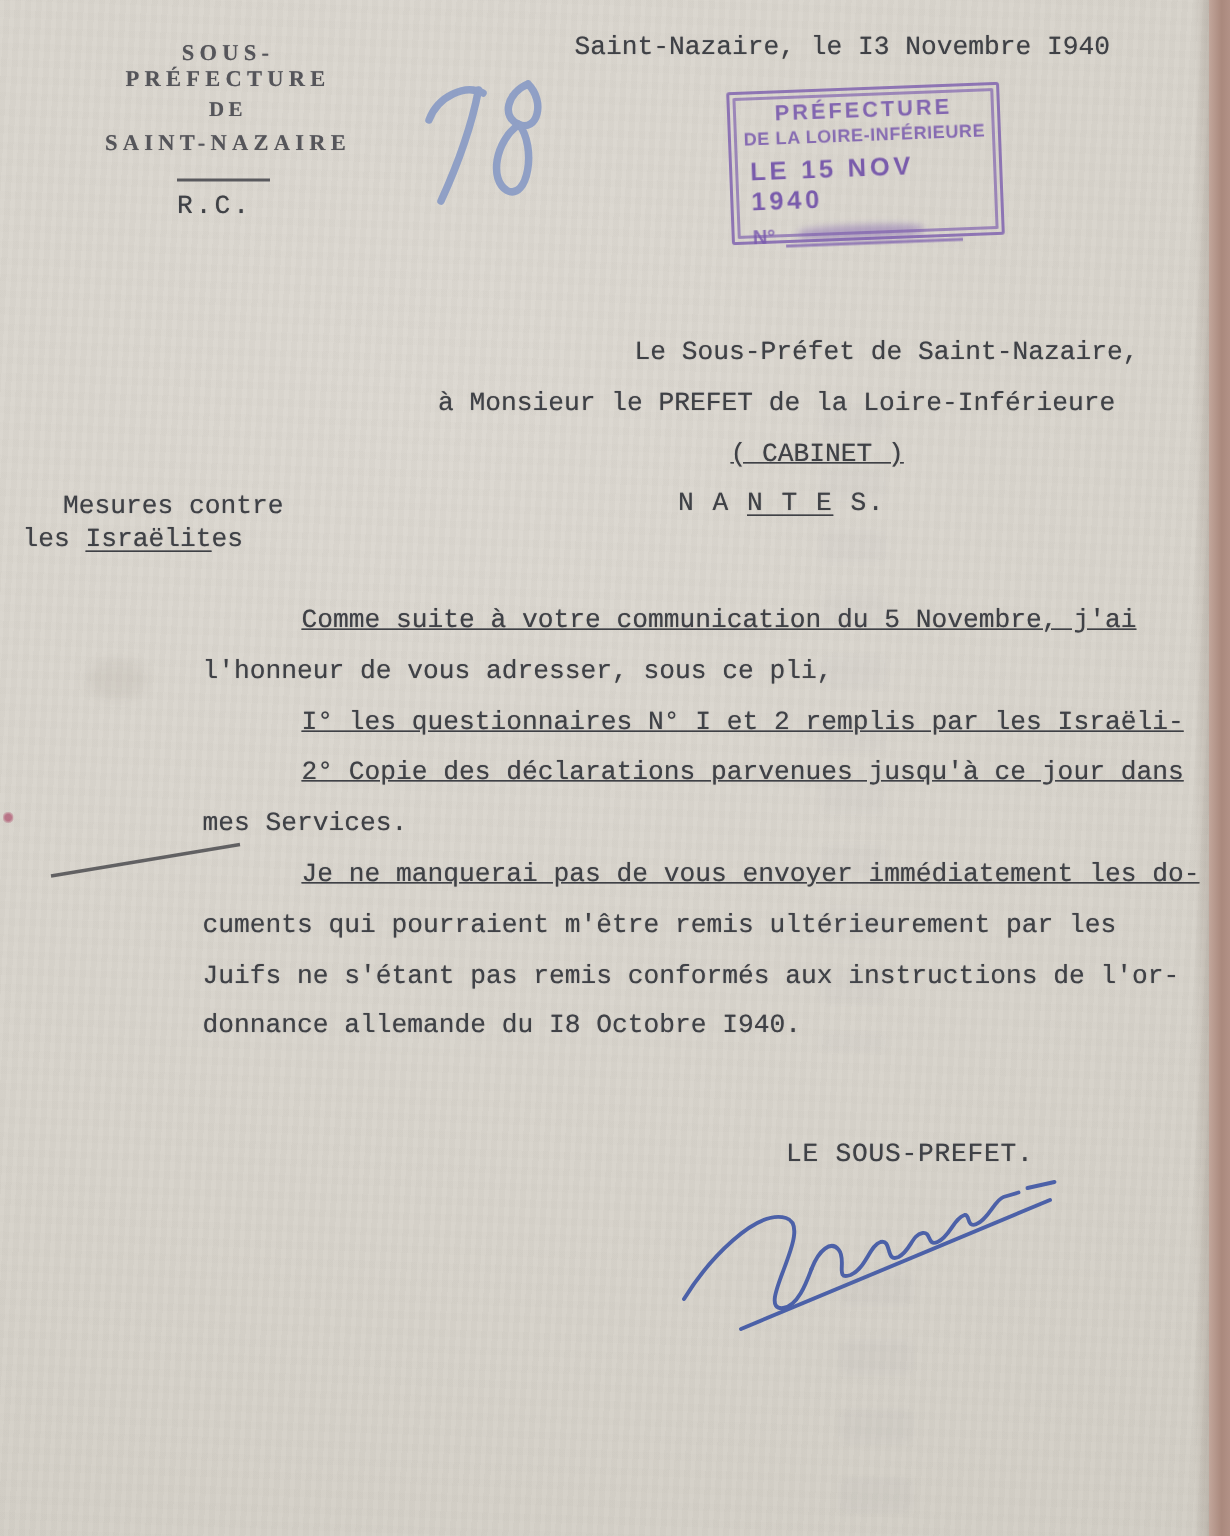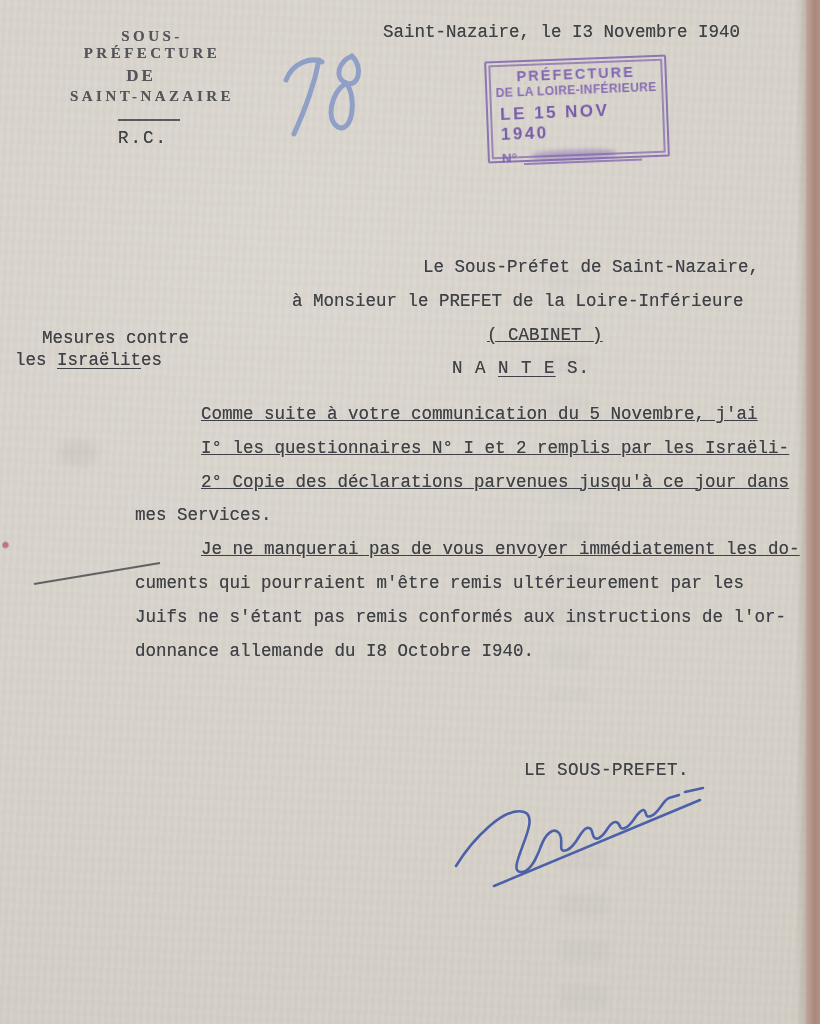--- a/index.html
+++ b/index.html
@@ -24,21 +24,21 @@
   .backing-strip { position:absolute; top:0; right:0; width:14px; height:100%;
     background:linear-gradient(90deg, #c2a69b, #aa897d 60%, #b29186); }
 
   .tw { font-family:"Liberation Mono", monospace; font-size:17.5px; color:#3f4146;
         white-space:pre; text-shadow:0 0 0.6px rgba(63,65,70,0.65); }
 
   
   .lh { position:absolute; font-family:"Liberation Serif", serif; color:#55555a;
         font-weight:600; text-shadow:0 0 0.5px rgba(80,80,85,0.5); }
   .lh1 { left:57px; top:28px; width:190px; text-align:center; font-size:15px; letter-spacing:3.5px; }
-  .lh2 { left:46px; top:66px; width:190px; text-align:center; font-size:17px; letter-spacing:3px; }
+  .lh2 { left:57px; top:66px; width:190px; text-align:center; font-size:14px; letter-spacing:3px; }
   .lh3 { left:57px; top:88px; width:190px; text-align:center; font-size:15px; letter-spacing:3.5px; }
   .lh-rule { position:absolute; left:118px; top:119px; width:62px; height:2px; background:#5a5a5e; }
   .lh-rc { position:absolute; left:118px; top:128px; letter-spacing:2px; }
 
   .dateline { position:absolute; left:383px; top:22px; }
 
   
   .handnum { position:absolute; left:272px; top:46px; }
 
   
@@ -53,21 +53,21 @@
   .stamp .s3 { font-size:17px; letter-spacing:2.5px; margin-top:5px; text-align:left; padding-left:4px;
     color:rgba(116,84,170,0.95); }
   .stamp .s4row { position:relative; margin-top:6px; text-align:left; padding-left:4px;
     font-size:13.5px; color:rgba(123,92,174,0.85); }
   .stamp .s4smudge { position:absolute; left:34px; top:2px; width:84px; height:9px;
     background:rgba(123,92,174,0.45); border-radius:40%; filter:blur(2.5px); }
   .stamp .s4line { position:absolute; left:26px; top:13px; width:118px; height:2px;
     background:rgba(123,92,174,0.7); }
 
   
-  .rcp { position:absolute;margin-top:32px; }
+  .rcp { position:absolute; }
   .r1 { left:423px; top:225px; }
   .r2 { left:292px; top:259px; }
   .r3 { left:487px; top:293px;text-decoration:underline; }
   .r4 { left:452px; top:326px; letter-spacing:1px; }
   .u-part { text-decoration:underline; text-underline-offset:3px; }
 
   
   .subj1 { position:absolute; left:42px; top:328px; }
   .subj2 { position:absolute; left:15px; top:350px; }
 
@@ -136,20 +136,21 @@
   <div class="tw rcp r1">Le Sous-Préfet de Saint-Nazaire,</div>
   <div class="tw rcp r2">à Monsieur le PREFET de la Loire-Inférieure</div>
   <div class="tw rcp r3">( CABINET )</div>
   <div class="tw rcp r4"><span>N A </span><span class="u-part">N T E</span><span> S.</span></div>
 
   <div class="tw subj1">Mesures contre</div>
   <div class="tw subj2"><span>les </span><span class="u-part">Israëlit</span><span>es</span></div>
 
   <div class="body-block">
     <div class="tw bl ind"><span>Comme suite à votre communication du 5 Novembre, j'ai</span></div>
+    <div class="tw bl"><span>l'honneur de vous adresser, sous ce pli,</span></div>
     <div class="tw bl ind"><span>I° les questionnaires N° I et 2 remplis par les Israëli-</span></div>
     <div class="tw bl ind"><span>2° Copie des déclarations parvenues jusqu'à ce jour dans</span></div>
     <div class="tw bl"><span>mes Services.</span></div>
     <div class="tw bl ind"><span>Je ne manquerai pas de vous envoyer immédiatement les do-</span></div>
     <div class="tw bl"><span>cuments qui pourraient m'être remis ultérieurement par les</span></div>
     <div class="tw bl"><span>Juifs ne s'étant pas remis conformés aux instructions de l'or-</span></div>
     <div class="tw bl"><span>donnance allemande du I8 Octobre I940.</span></div>
   </div>
 
   <div class="tw closing">LE SOUS-PREFET.</div>

